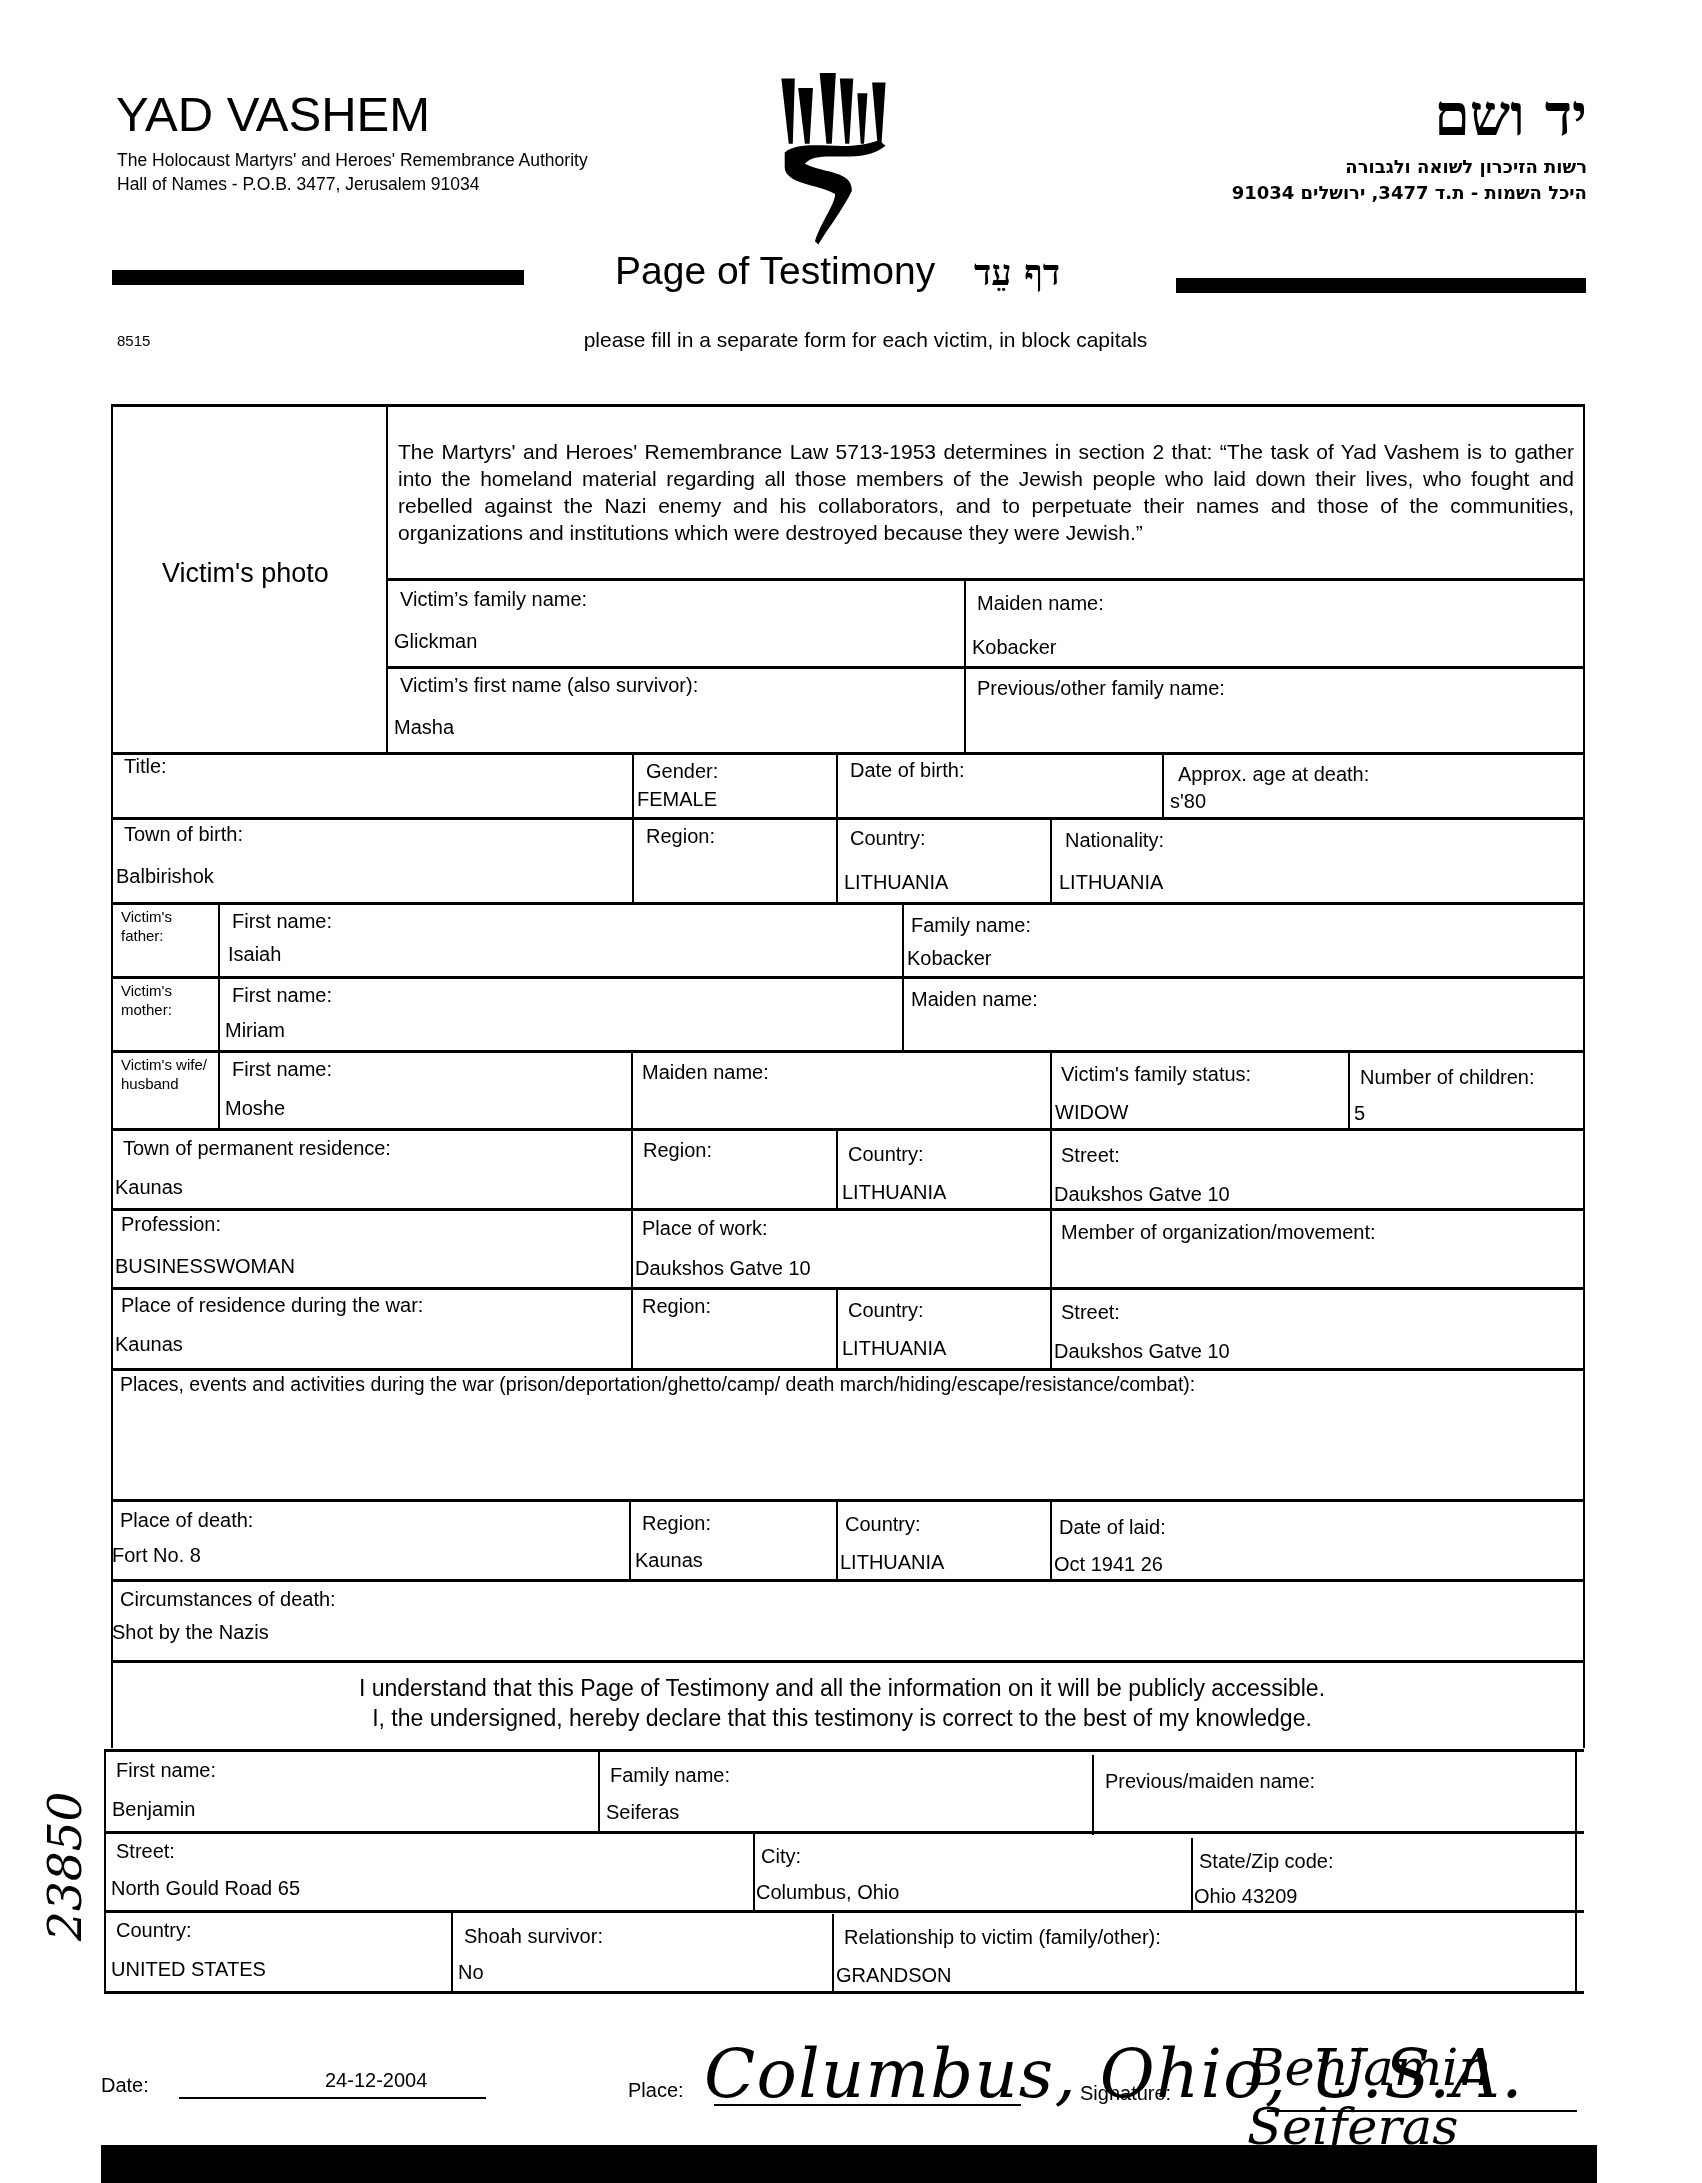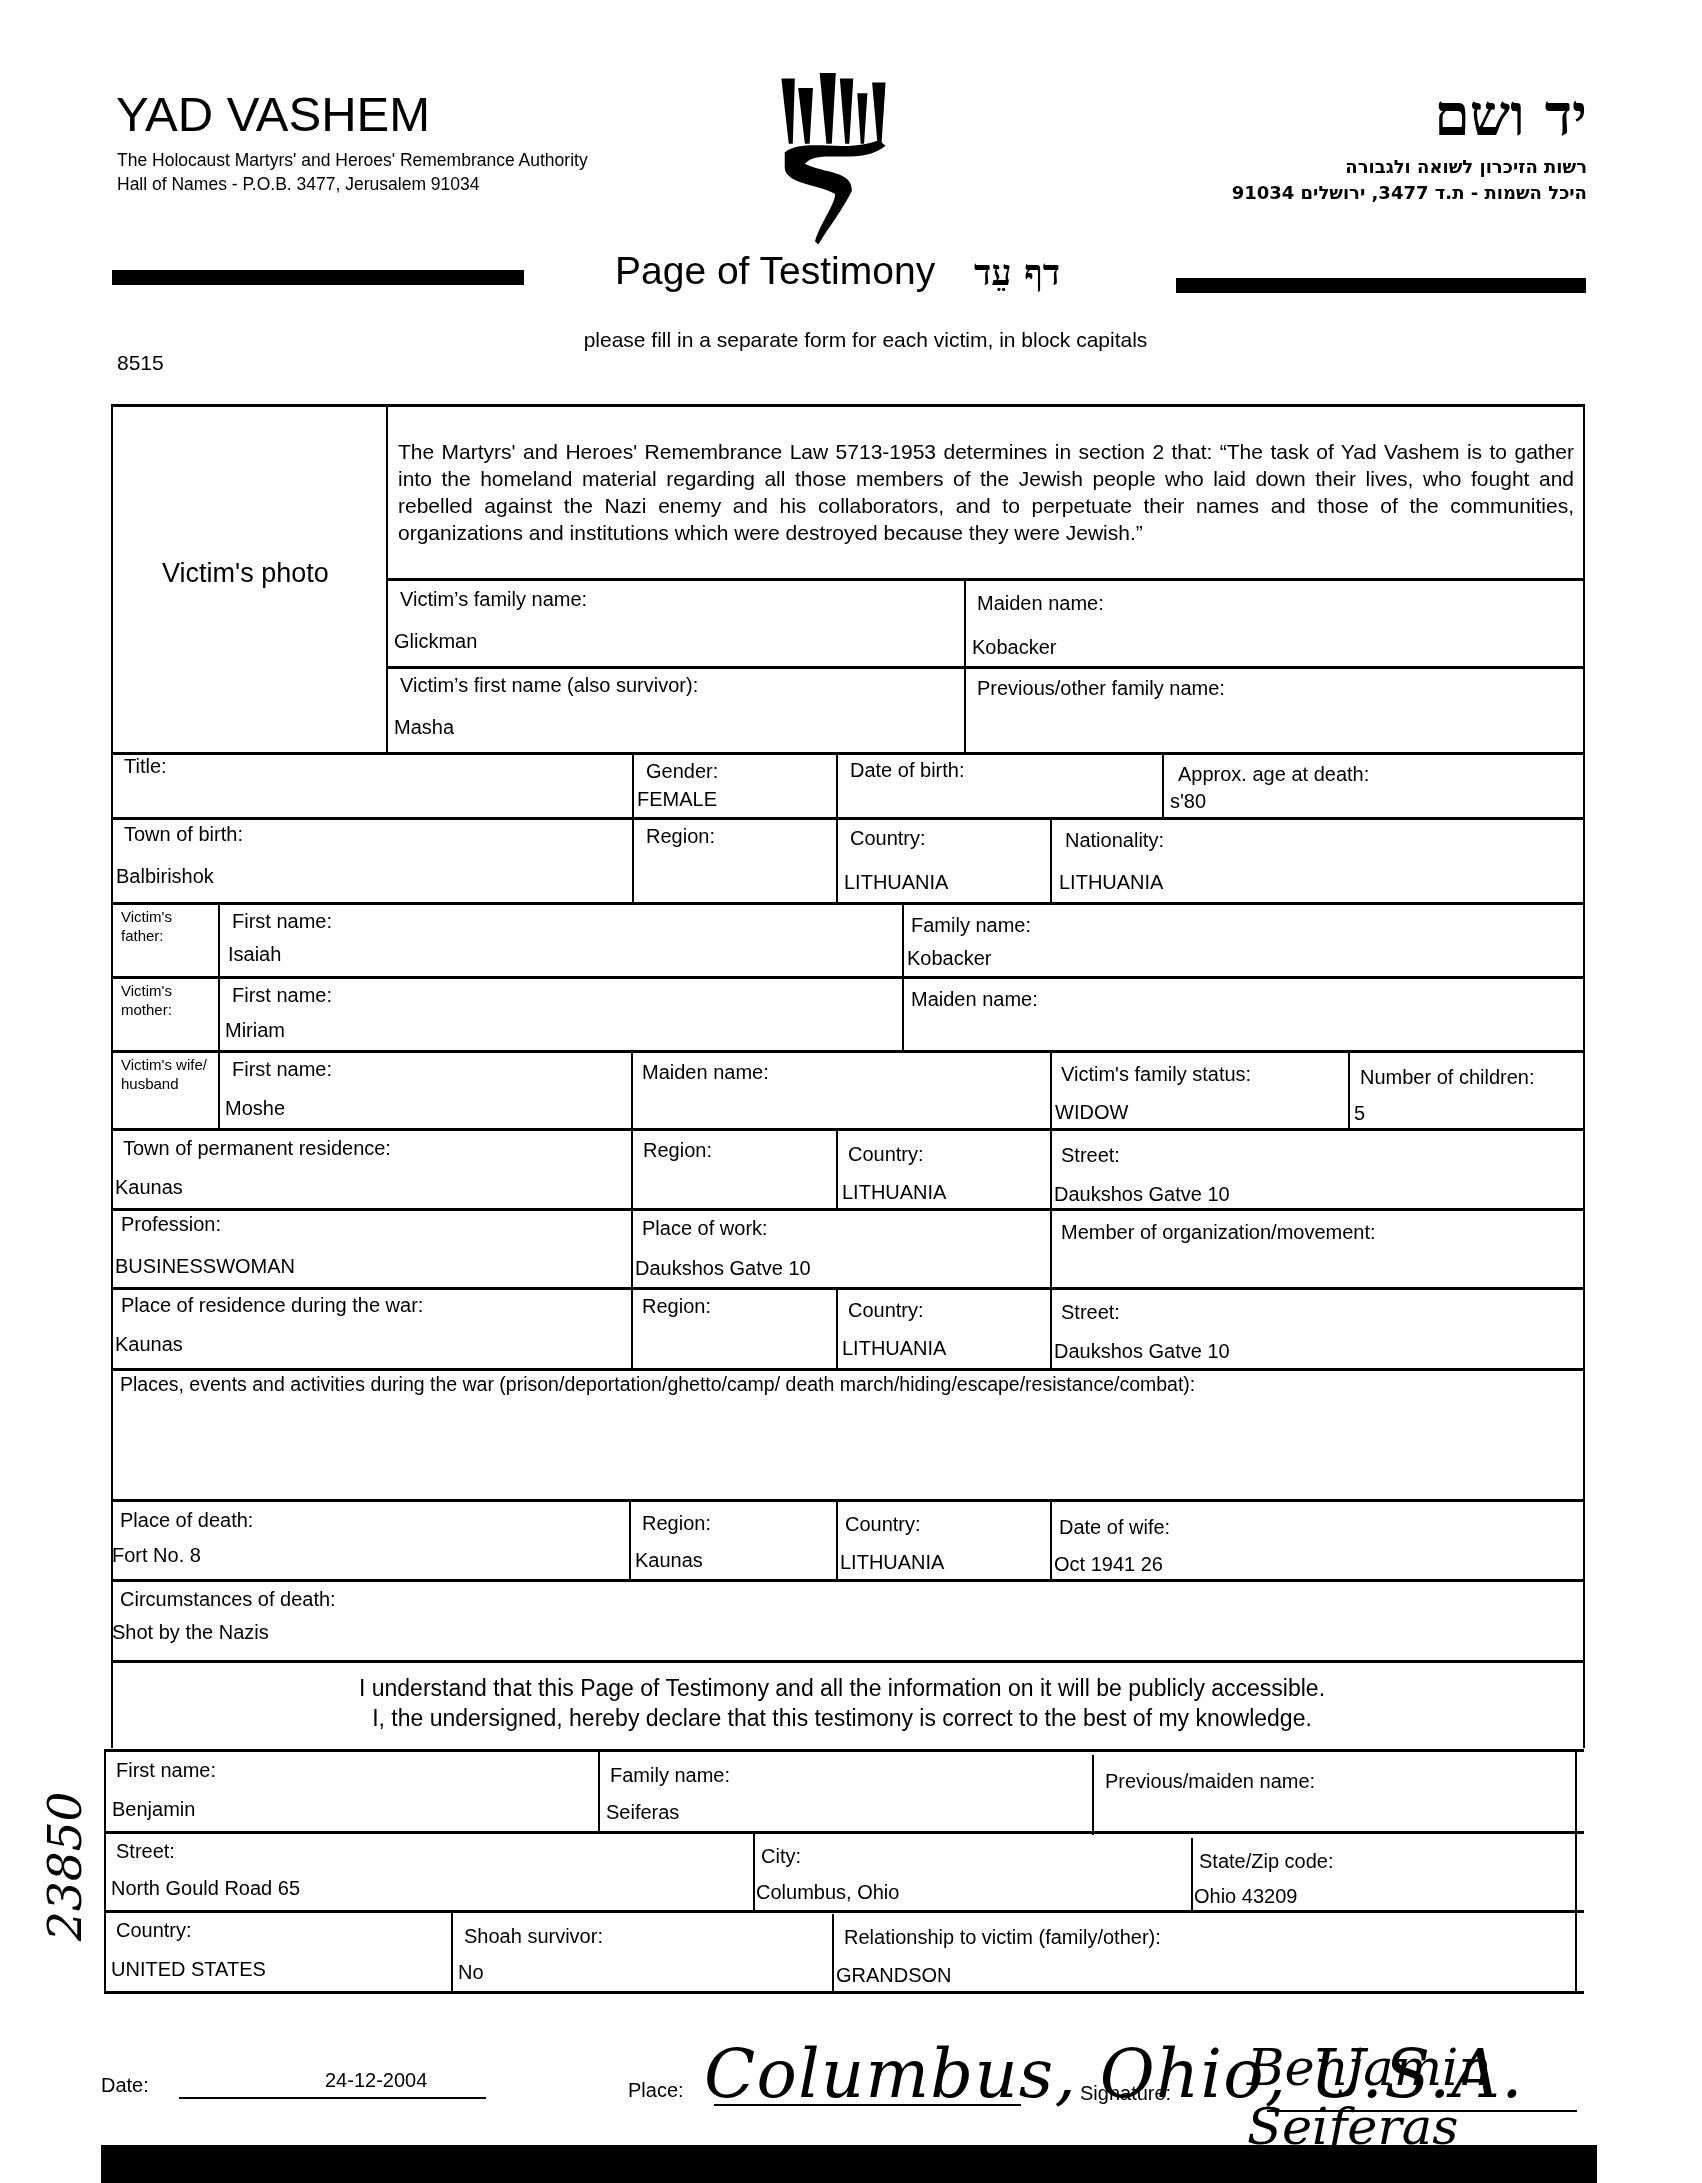--- a/index.html
+++ b/index.html
@@ -6,21 +6,21 @@
   body { width:1702px; height:2183px; position:relative; overflow:hidden;
          font-family:"Liberation Sans", sans-serif; color:#000; }
   .abs { position:absolute; }
   .org-title { left:116px; top:86px; font-size:49px; letter-spacing:0px; }
   .org-sub { left:117px; font-size:17.5px; }
   .heb-title { right:115px; top:81px; font-size:57px; font-weight:bold; font-family:"DejaVu Serif", serif; direction:rtl; }
   .heb-sub { right:115px; font-size:18px; font-weight:bold; direction:rtl; font-family:"DejaVu Sans", sans-serif; }
   .bar { background:#000; height:15px; }
   .page-title { left:615px; top:249px; font-size:39px; }
   .page-title-heb { left:974px; top:251px; font-size:36px; font-weight:bold; font-family:"DejaVu Serif", serif; direction:rtl; }
-  .doc-number { left:117px; top:332px; font-size:21px;margin-top:19px; }
+  .doc-number { left:117px; top:332px; font-size:15px; }
   .instructions { left:377px; width:977px; top:326px; font-size:21px; text-align:center; line-height:28px; }
   .line { background:#000; position:absolute; }
   .h { height:2.7px; }
   .v { width:2px; }
   .lbl { position:absolute; font-size:20px; white-space:nowrap; }
   .val { position:absolute; font-size:20px; white-space:nowrap; }
   .small-lbl { position:absolute; font-size:15px; line-height:19px; }
   .law-text { left:398px; top:438px; width:1176px; font-size:21px; line-height:27px; text-align:justify; }
   .decl { left:202px; width:1280px; top:1673px; font-size:23px; line-height:30px; text-align:center; }
   .photo-label { left:162px; top:558px; font-size:27px; }
@@ -196,21 +196,21 @@
 
 <div class="lbl" style="left:120px; top:1373px; font-size:19.5px">Places, events and activities during the war (prison/deportation/ghetto/camp/ death march/hiding/escape/resistance/combat):</div>
 <div class="val" style="left:120px; top:1415px"></div>
 
 <div class="lbl" style="left:120px; top:1509px">Place of death:</div>
 <div class="val" style="left:112px; top:1544px">Fort No. 8</div>
 <div class="lbl" style="left:642px; top:1512px">Region:</div>
 <div class="val" style="left:635px; top:1549px">Kaunas</div>
 <div class="lbl" style="left:845px; top:1513px">Country:</div>
 <div class="val" style="left:840px; top:1551px">LITHUANIA</div>
-<div class="lbl" style="left:1059px; top:1516px">Date of wife:</div>
+<div class="lbl" style="left:1059px; top:1516px">Date of laid:</div>
 <div class="val" style="left:1054px; top:1553px">Oct 1941 26</div>
 <div class="lbl" style="left:120px; top:1588px">Circumstances of death:</div>
 <div class="val" style="left:112px; top:1621px">Shot by the Nazis</div>
 
 <div class="abs decl">
   <div>I understand that this Page of Testimony and all the information on it will be publicly accessible.</div>
   <div>I, the undersigned, hereby declare that this testimony is correct to the best of my knowledge.</div>
 </div>
 
 <div class="lbl" style="left:116px; top:1759px">First name:</div>

